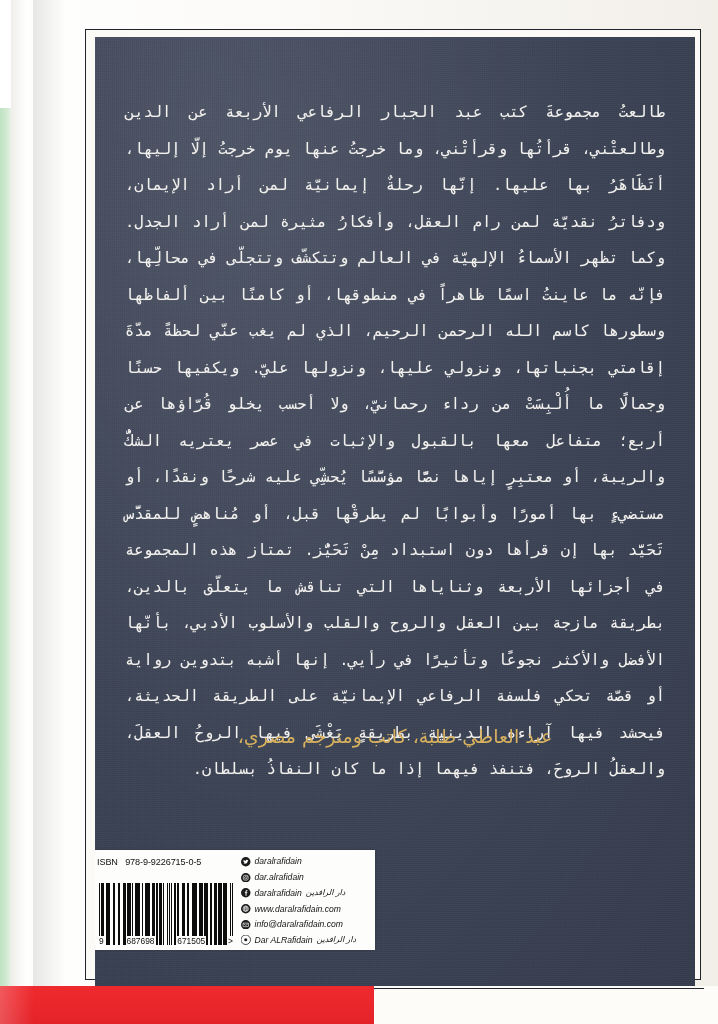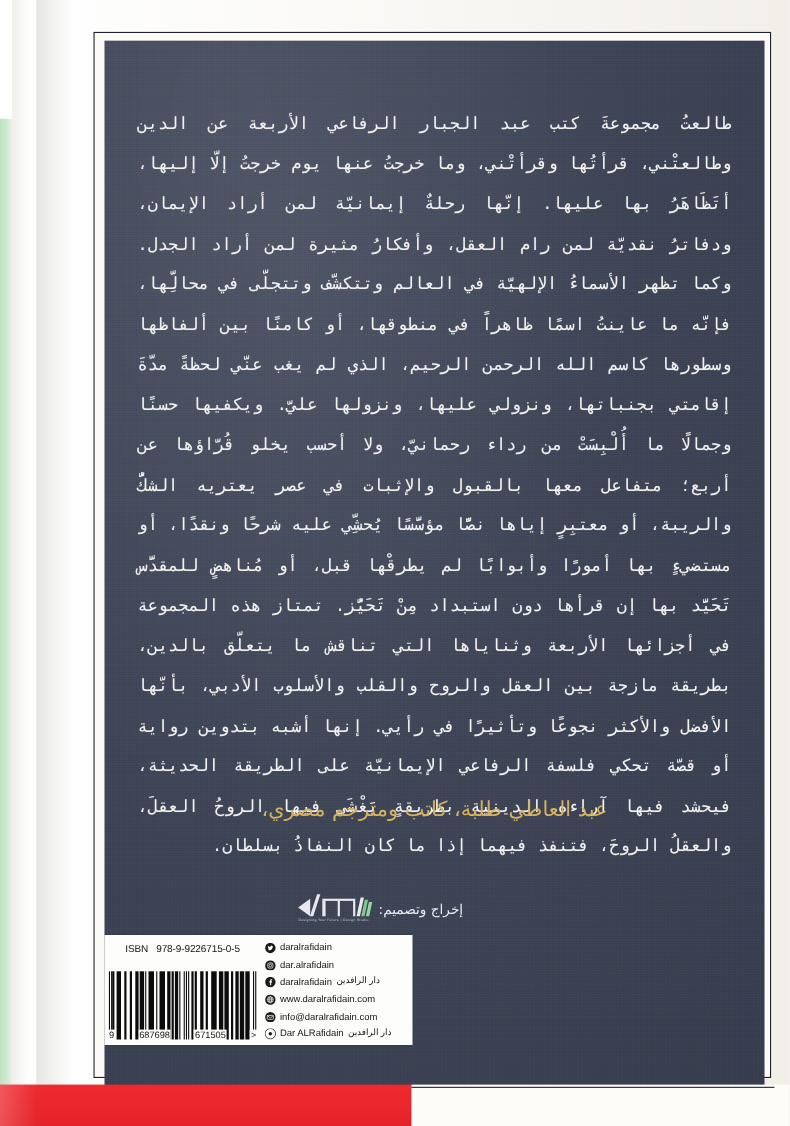--- a/index.html
+++ b/index.html
@@ -133,43 +133,43 @@
     box-shadow:0 0 2px rgba(0,0,0,.25);
     z-index:4;
   }
   #barcode-area{
     width:152px;padding:6px 4px 4px 10px;box-sizing:border-box;
     display:flex;flex-direction:column;
   }
   #isbn-text{
     font-family:"Liberation Sans",sans-serif;
     font-size:9.1px;color:#111;letter-spacing:-.1px;
-    margin:1px 0 16px 0;white-space:nowrap;text-align:center;
+    margin:1px 0 16px 0;white-space:nowrap;
   }
   #bars{
     flex:1;display:flex;align-items:stretch;gap:0;
     padding:0 2px;
   }
   #bars i{display:block;background:#0c0c0c;}
   #barcode-digits{
     display:flex;justify-content:space-between;align-items:flex-end;
     font-family:"Liberation Sans",sans-serif;
     font-size:8.4px;color:#111;padding:0 1px;margin-top:-9px;
     position:relative;z-index:2;
   }
   #barcode-digits span{background:#fdfdfb;padding:0 1px;}
 
   #contact-list{
     flex:1;padding:7px 6px 5px 2px;box-sizing:border-box;
     display:flex;flex-direction:column;justify-content:space-between;
   }
   .contact-row{
-    display:flex;gap:4px;
+    display:flex;align-items:center;gap:4px;
     font-family:"Liberation Sans",sans-serif;
-    font-size:8.6px;color:#121212;white-space:nowrap;line-height:1;
+    font-size:8.6px;color:#121212;white-space:nowrap;line-height:1;font-style:italic;
   }
   .c-ico{
     width:9.5px;height:9.5px;border-radius:50%;
     background:#1b1b1b;color:#fff;
     display:inline-flex;align-items:center;justify-content:center;
     font-size:6px;flex:0 0 auto;line-height:1;
   }
   .c-ico svg{display:block;}
   .ar{font-size:8px;}
 
@@ -212,36 +212,20 @@
     <div id="cover-glare"></div>
 
     <div id="blurb">
       <p>طالعتُ مجموعةَ كتب عبد الجبار الرفاعي الأربعة عن الدين وطالعتْني، قرأتُها وقرأتْني، وما خرجتُ عنها يوم خرجتُ إلّا إليها، أتَظَاهَرُ بها عليها. إنّها رحلةٌ إيمانيّة لمن أراد الإيمان، ودفاترُ نقديّة لمن رام العقل، وأفكارُ مثيرة لمن أراد الجدل. وكما تظهر الأسماءُ الإلهيّة في العالم وتتكشّف وتتجلّى في محالِّها، فإنّه ما عاينتُ اسمًا ظاهراً في منطوقها، أو كامنًا بين ألفاظها وسطورها كاسم الله الرحمن الرحيم، الذي لم يغب عنّي لحظةً مدّةَ إقامتي بجنباتها، ونزولي عليها، ونزولها عليّ. ويكفيها حسنًا وجمالًا ما أُلْبِسَتْ من رداء رحمانيّ، ولا أحسب يخلو قُرّاؤها عن أربع؛ متفاعل معها بالقبول والإثبات في عصر يعتريه الشكُّ والريبة، أو معتبِرٍ إياها نصًّا مؤسَّسًا يُحشِّي عليه شرحًا ونقدًا، أو مستضيءٍ بها أمورًا وأبوابًا لم يطرقْها قبل، أو مُناهضٍ للمقدَّس تَحَيَّد بها إن قرأها دون استبداد مِنْ تَحَيُّز. تمتاز هذه المجموعة في أجزائها الأربعة وثناياها التي تناقش ما يتعلّق بالدين، بطريقة مازجة بين العقل والروح والقلب والأسلوب الأدبي، بأنّها الأفضل والأكثر نجوعًا وتأثيرًا في رأيي. إنها أشبه بتدوين رواية أو قصّة تحكي فلسفة الرفاعي الإيمانيّة على الطريقة الحديثة، فيحشد فيها آراءه الدينية بطريقةٍ يَغْشَى فيها الروحُ العقلَ، والعقلُ الروحَ، فتنفذ فيهما إذا ما كان النفاذُ بسلطان.</p>
     </div>
 
     <div id="attribution">
       <div>عبد العاطي طلبة، كاتب ومترجم مصري،</div>
     </div>
 
-    <div id="designer-row">
-      <span id="designer-label">إخراج وتصميم:</span>
-      <span id="designer-logo">
-        <span class="marks">
-          <i class="g1"></i>
-            <i class="g2"></i>
-            <i class="g3"></i>
-          <span class="m">
-              <span></span>
-            </span>
-          <i class="slash" style="width:3px;height:20px;"></i>
-          <span class="arrow"></span>
-        </span>
-        <span class="tag">Designing Your Future | Design Studio</span>
-      </span>
-    </div>
 
     <div id="barcode-card">
 
       <div id="barcode-area">
         <div id="isbn-text">
           <span>ISBN</span>
           <span>&nbsp;</span>
           <span>978-9-9226715-0-5</span>
         </div>
         <div id="bars">

